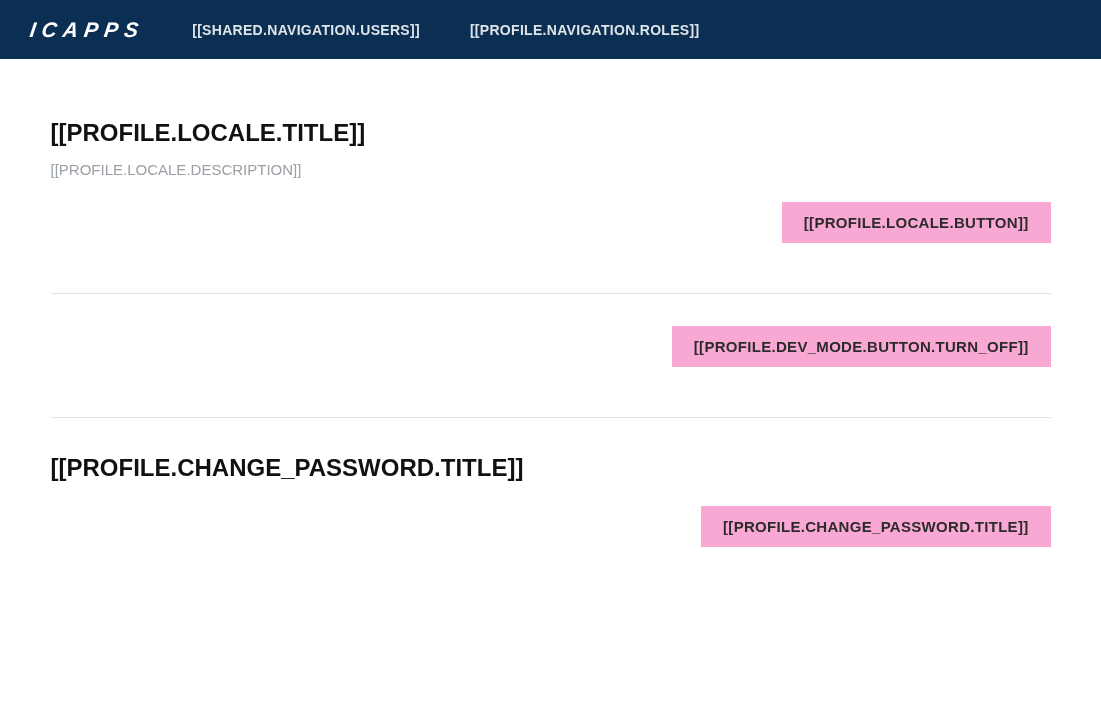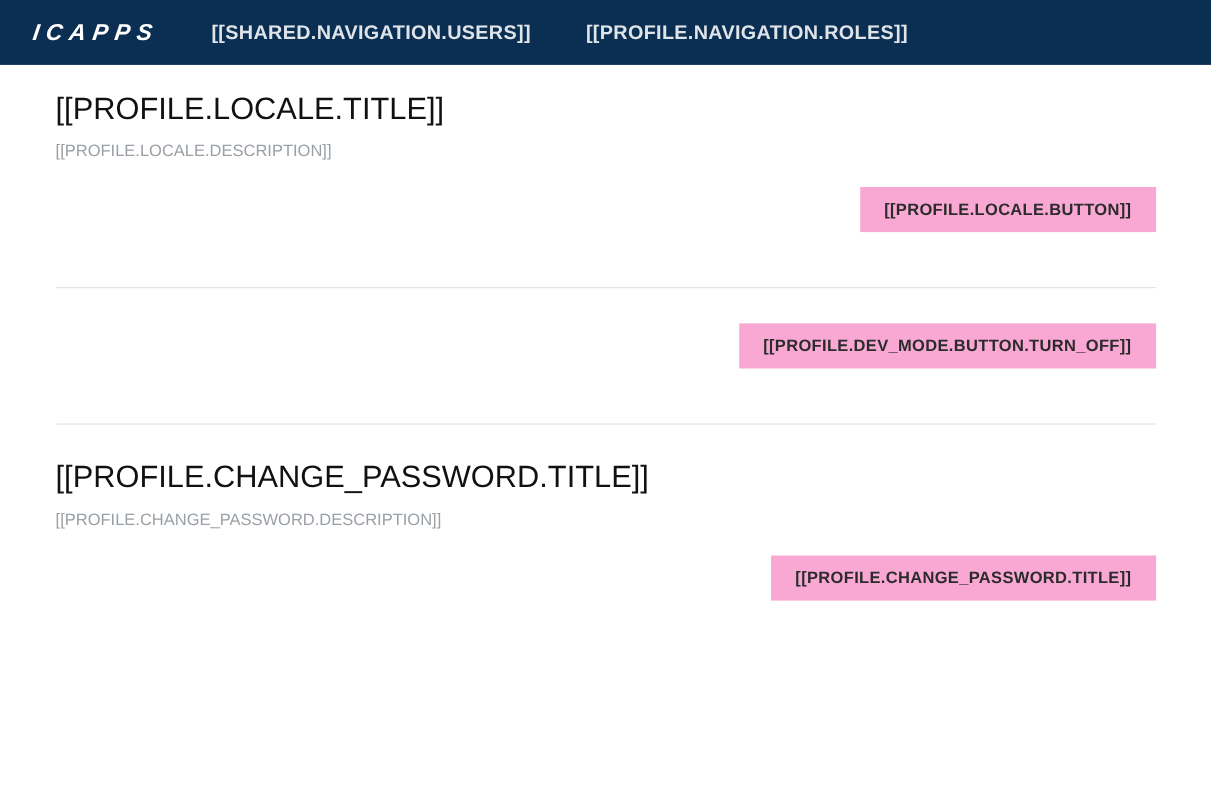--- a/index.html
+++ b/index.html
@@ -16,21 +16,21 @@
       color: #fff;
       font-weight: 700;
       font-size: 21px;
       letter-spacing: 6px;
       font-style: italic;
       margin-right: 48px;
       transform: skewX(-8deg);
     }
     .nav-link {
       color: #dfe4e9;
-      font-size: 18px;
+      font-size: 14px;
       font-weight: 700;
       letter-spacing: 0.3px;
       margin-right: 50px;
       cursor: pointer;
       text-decoration: none;
     }
 
     .container {
       width: 1000px;
       margin: 0 auto;
@@ -44,23 +44,24 @@
     }
     .section {
       padding-bottom: 22px;
       margin-bottom: 28px;
     }
     .section-divider {
       border-top: 1px solid #e3e3e3;
       margin: 10px 0 32px 0;
     }
     .section-title {
-      font-size: 28px;
-      font-weight: 400;
+      font-size: 24px;
+      font-weight: 700;
       margin-bottom: 14px;
+      margin-top: 36px;
     }
     .section-desc {
       font-size: 15px;
       color: #9aa0a6;
       margin-bottom: 10px;
     }
     .btn-row {
       display: flex;
       justify-content: flex-end;
       margin-top: 24px;
@@ -100,19 +101,18 @@
   <div class="section">
     <div class="btn-row">
       <button class="btn">[[PROFILE.DEV_MODE.BUTTON.TURN_OFF]]</button>
     </div>
   </div>
 
   <div class="section-divider"></div>
 
   <div class="section">
     <h2 class="section-title">[[PROFILE.CHANGE_PASSWORD.TITLE]]</h2>
-    <p class="section-desc">[[PROFILE.CHANGE_PASSWORD.DESCRIPTION]]</p>
     <div class="btn-row">
       <button class="btn">[[PROFILE.CHANGE_PASSWORD.TITLE]]</button>
     </div>
   </div>
 
 </div>
 
 </body></html>

